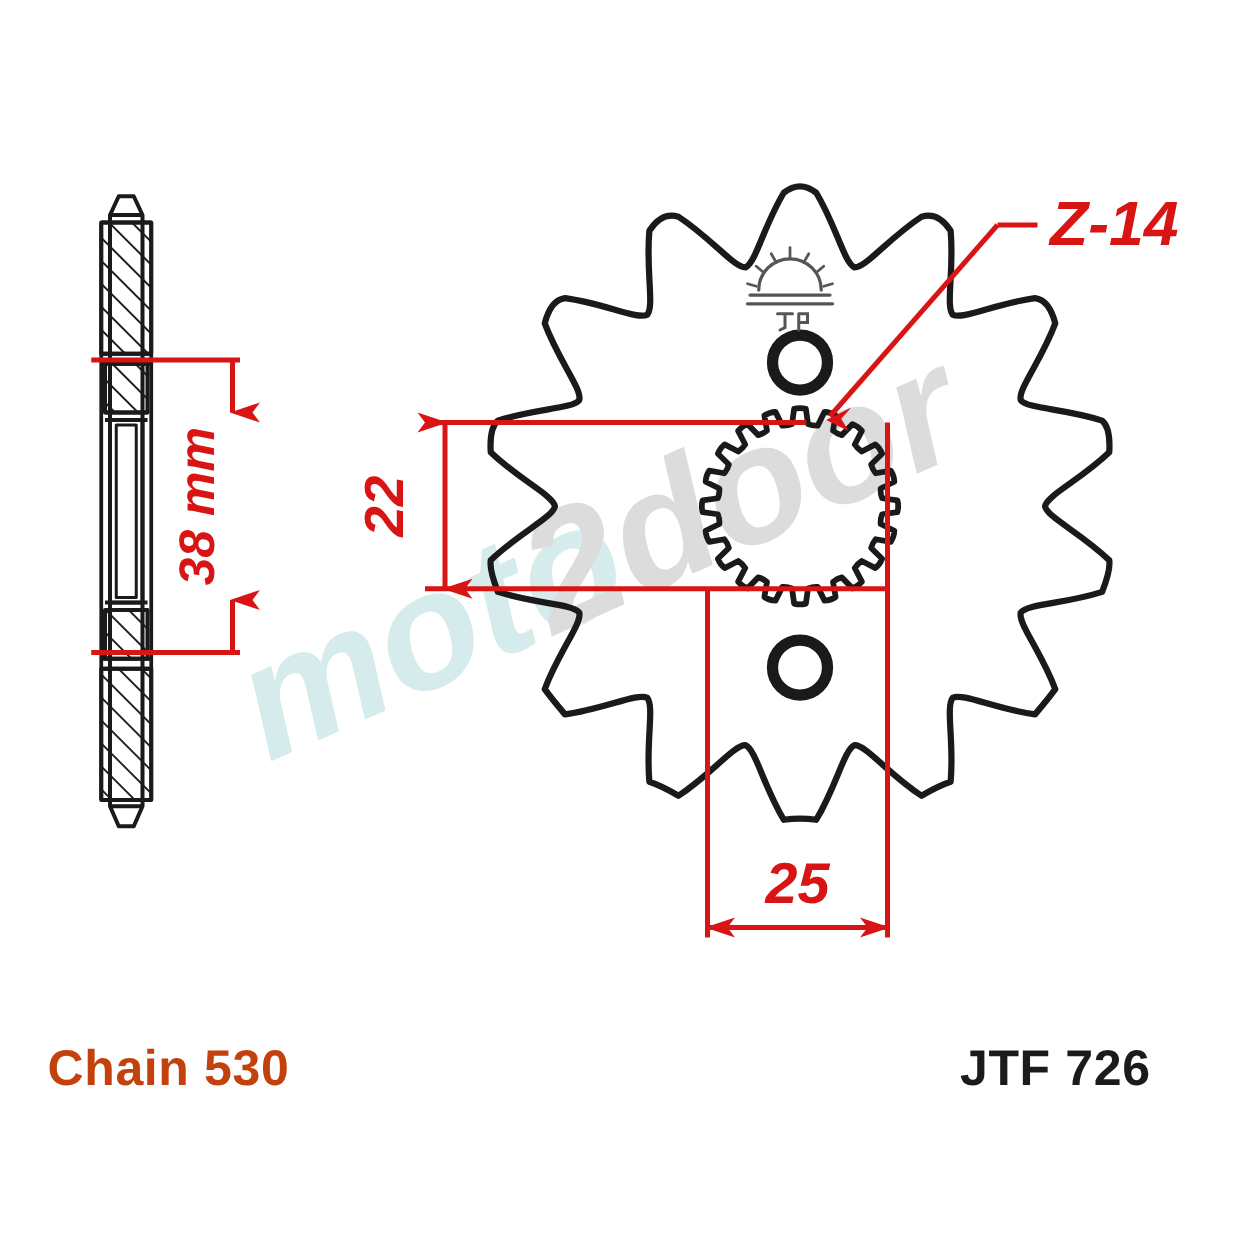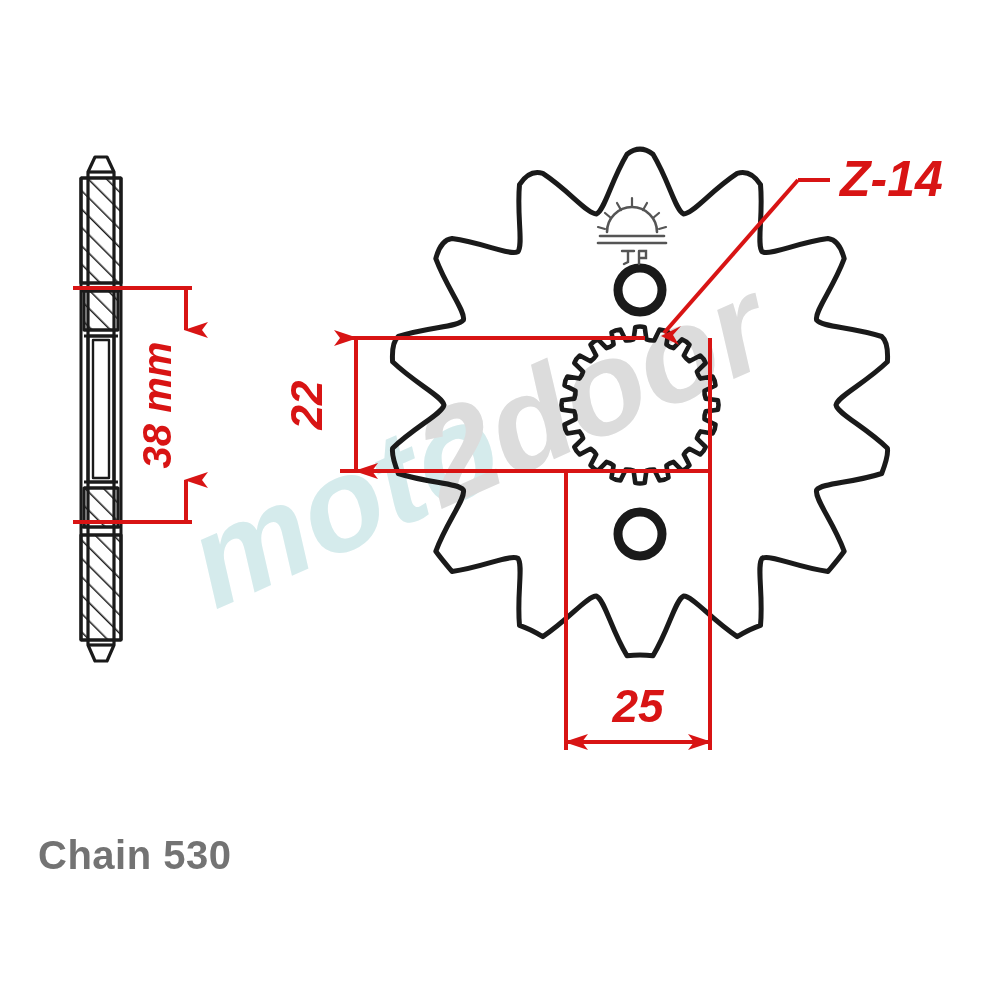--- a/index.html
+++ b/index.html
@@ -29,21 +29,21 @@
   .label-text {
     position: absolute;
     font-family: "Liberation Sans", sans-serif;
     white-space: nowrap;
   }
   #chain-label {
     left: 38px;
     top: 833px;
     font-size: 40px;
     font-weight: bold;
-    color: #737373;
+    color: #c2410c;
     letter-spacing: 0.5px;
   }
   #part-label {
     left: 768px;
     top: 833px;
     font-size: 40px;
     font-weight: bold;
     color: #1b1b1b;
     letter-spacing: 0.5px;
   }
@@ -181,14 +181,15 @@
 
     <g stroke="#d81414" fill="none" stroke-width="4">
       <line x1="664" y1="333" x2="798" y2="180"></line>
       <line x1="798" y1="180" x2="830" y2="180"></line>
       <path d="M 661 336 L 681 326 L 673 335 L 679 345 Z" fill="#d81414" stroke="none"></path>
     </g>
     <text id="txt-z14" x="840" y="196" font-family="Liberation Sans, sans-serif" font-size="50" font-weight="bold" font-style="italic" fill="#d81414">Z-14</text>
   </svg>
 
   <div class="label-text" id="chain-label">Chain 530</div>
+  <div class="label-text" id="part-label">JTF 726</div>
 
 </div>
 
 </body></html>

